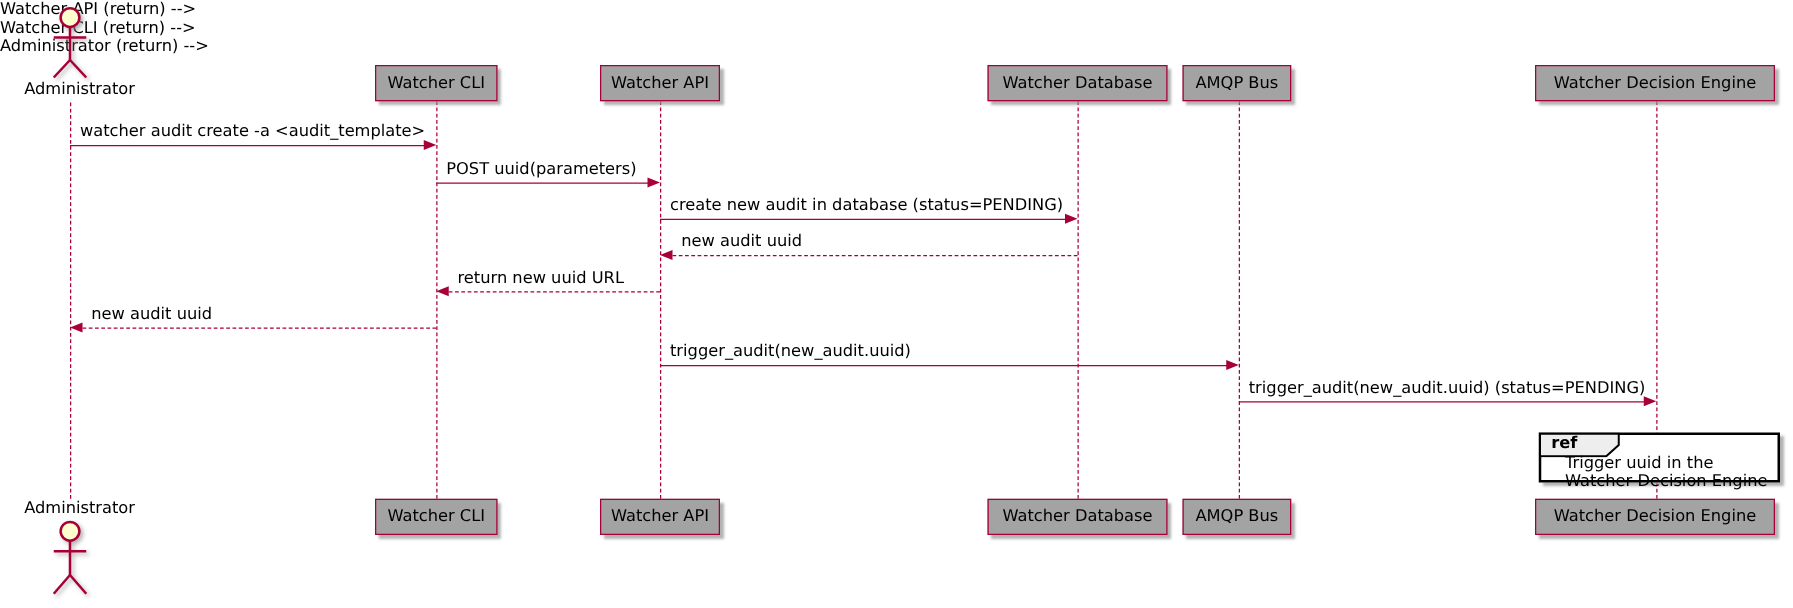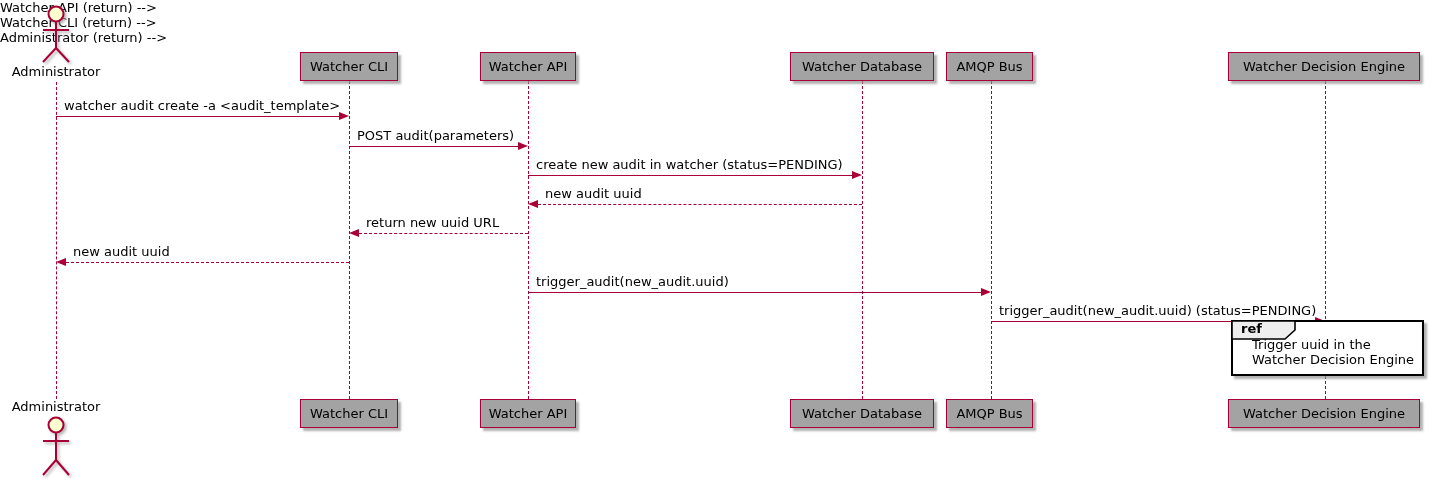--- a/index.html
+++ b/index.html
@@ -16,33 +16,33 @@
 
   
   .pbox {
     position: absolute; height: 29px; background: #a3a3a3;
     border: 1.5px solid #A80036; display: flex; align-items: center; justify-content: center;
     white-space: nowrap; box-shadow: 3px 3px 2px rgba(145,145,145,0.7);
   }
 
   
   .actor-figure { position: absolute; filter: drop-shadow(2.5px 2.5px 1.5px rgba(145,145,145,0.7)); }
-  .actor-label { position: absolute; width: 104px; text-align: center; white-space: nowrap; }
+  .actor-label { position: absolute; width: 104px; text-align: right; white-space: nowrap; }
 
   
   .msg-label { position: absolute; white-space: nowrap; line-height: 16px; }
   .mline { position: absolute; height: 0; border-top: 1px solid #A80036; }
   .mline.dashed { border-top-style: dashed; }
   .ah { position: absolute; width: 0; height: 0; border-top: 4px solid transparent; border-bottom: 4px solid transparent; }
   .ah.r { border-left: 10px solid #A80036; }
   .ah.l { border-right: 10px solid #A80036; }
 
   
   .refbox {
-    position: absolute; left: 1231px; top: 320px; width: 193px; height: 56px;
+    position: absolute; left: 1231px; top: 346px; width: 193px; height: 40px;
     background: #ffffff; border: 2px solid #000;
     box-shadow: 3px 3px 2px rgba(145,145,145,0.7);
   }
   .reftab { position: absolute; left: -2px; top: -2px; }
   .reftab .kw { position: absolute; left: 10px; top: 1px; font-weight: bold; }
   .refbody { position: absolute; left: 19px; top: 15px; line-height: 15px; white-space: nowrap; }
 </style>
 </head>
 <body>
 
@@ -85,28 +85,28 @@
 
   
   <div class="msg">
     <div class="msg-label" style="left:64px; top:98px;">watcher audit create -a &lt;audit_template&gt;</div>
     <div class="mline" style="left:56px; top:116px; width:284px;"></div>
     <div class="ah r" style="left:339px; top:112px;"></div>
   </div>
 
   
   <div class="msg">
-    <div class="msg-label" style="left:357px; top:128px;">POST audit(parameters)</div>
+    <div class="msg-label" style="left:357px; top:128px;">POST uuid(parameters)</div>
     <div class="mline" style="left:349px; top:146px; width:170px;"></div>
     <div class="ah r" style="left:518px; top:142px;"></div>
   </div>
 
   
   <div class="msg">
-    <div class="msg-label" style="left:536px; top:157px;">create new audit in watcher (status=PENDING)</div>
+    <div class="msg-label" style="left:536px; top:157px;">create new audit in database (status=PENDING)</div>
     <div class="mline" style="left:528px; top:175px; width:325px;"></div>
     <div class="ah r" style="left:852px; top:171px;"></div>
   </div>
 
    Watcher API (return) --&gt;
   <div class="msg">
     <div class="msg-label" style="left:545px; top:186px;">new audit uuid</div>
     <div class="mline dashed" style="left:538px; top:204px; width:324px;"></div>
     <div class="ah l" style="left:528px; top:200px;"></div>
   </div>

